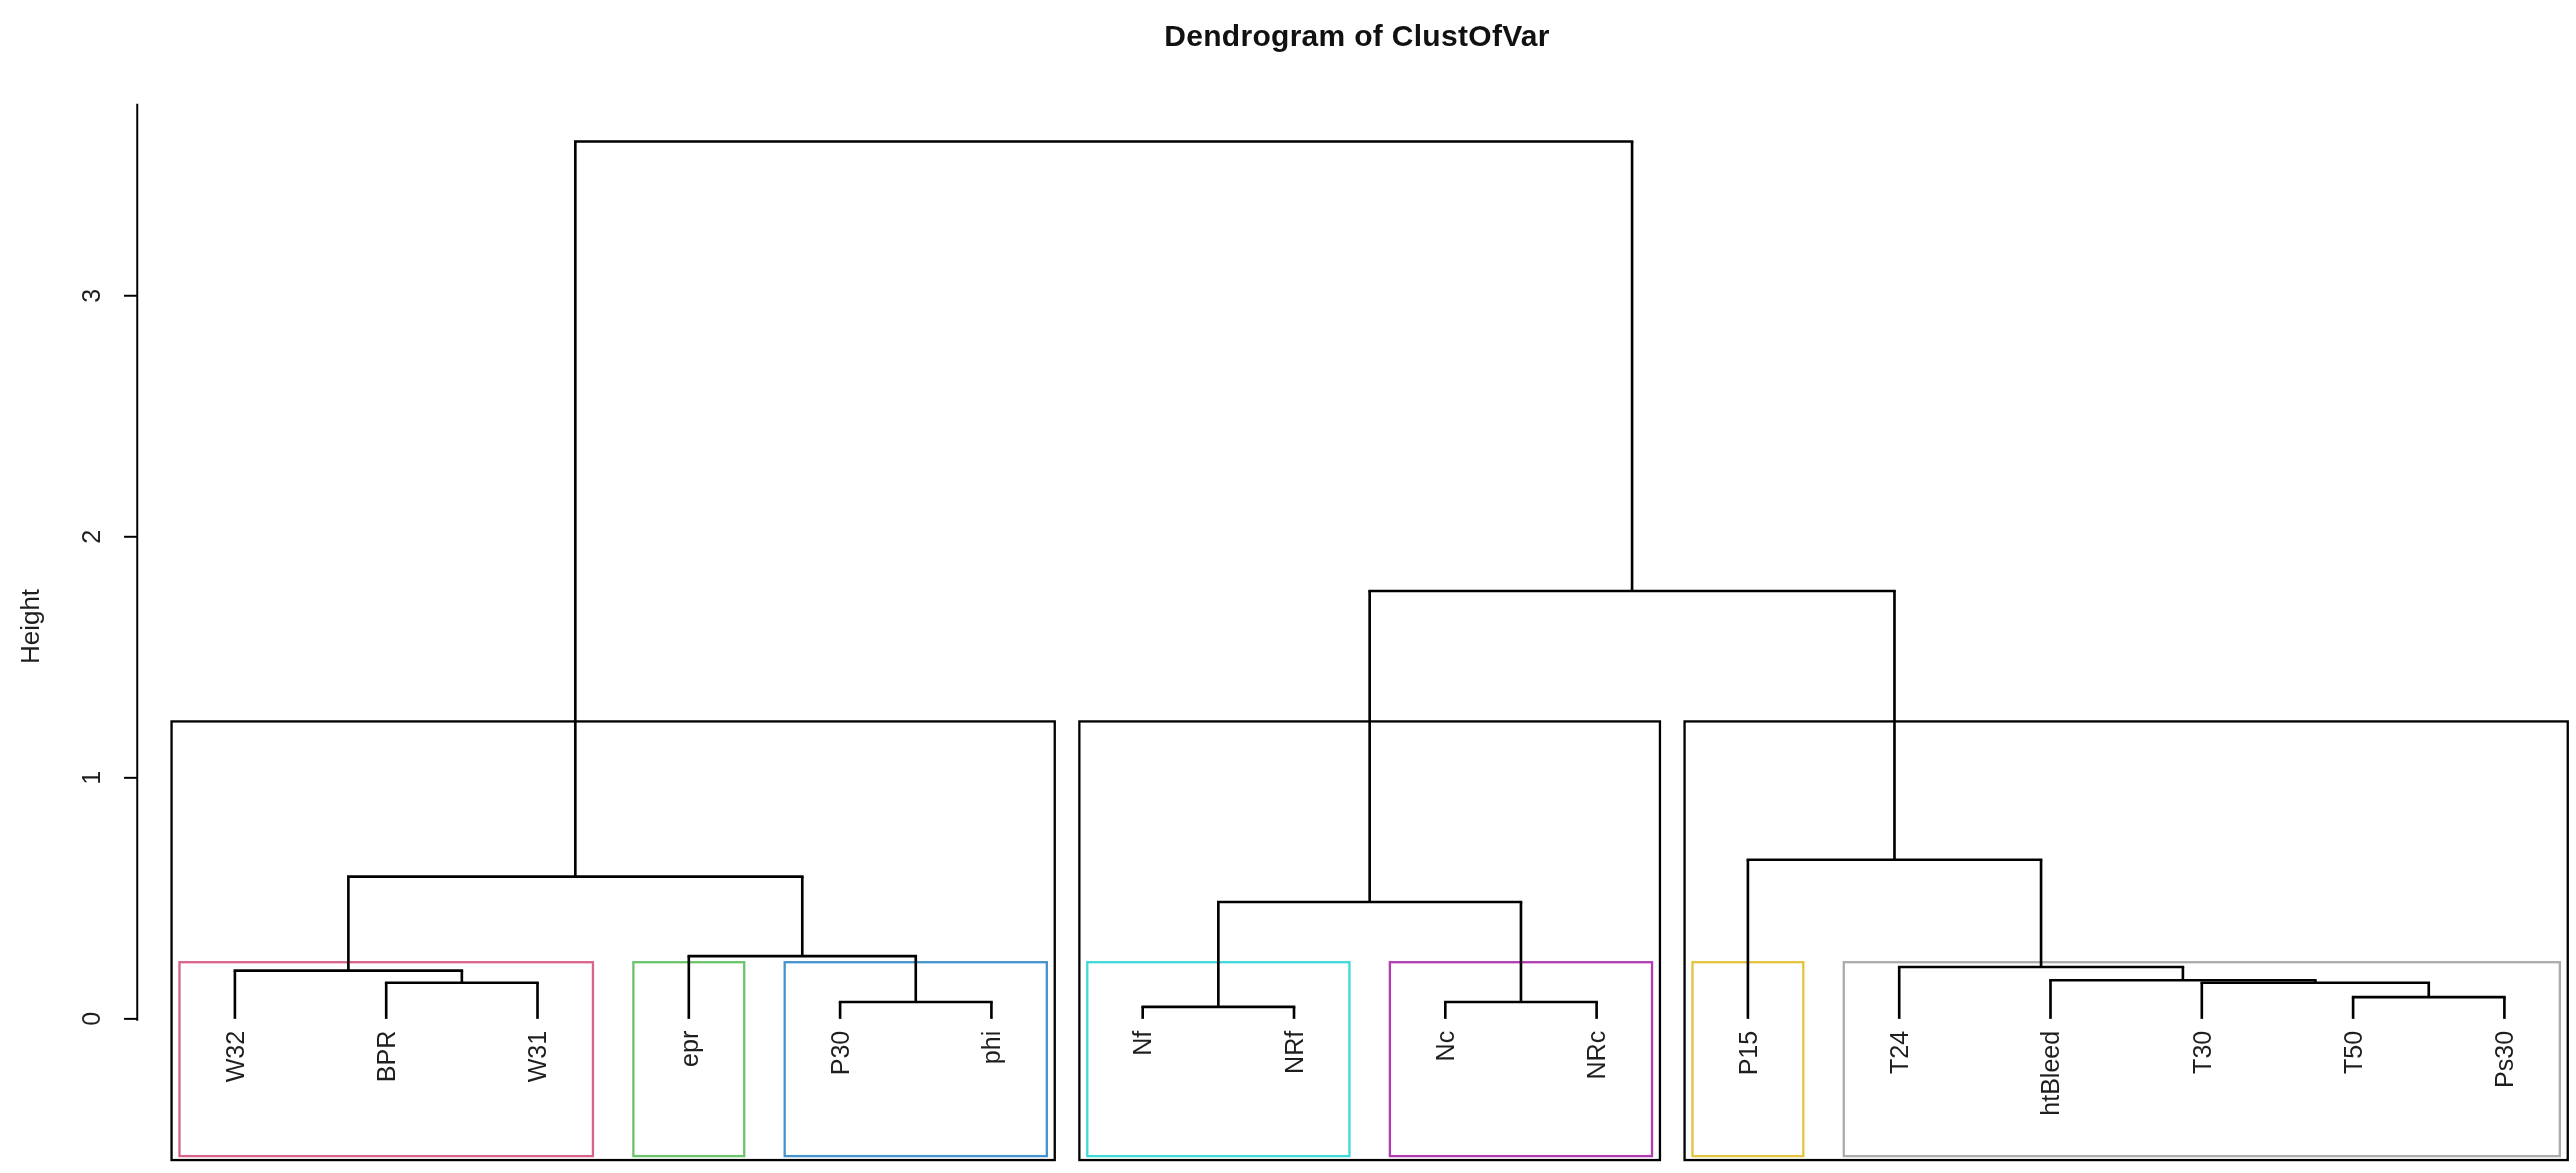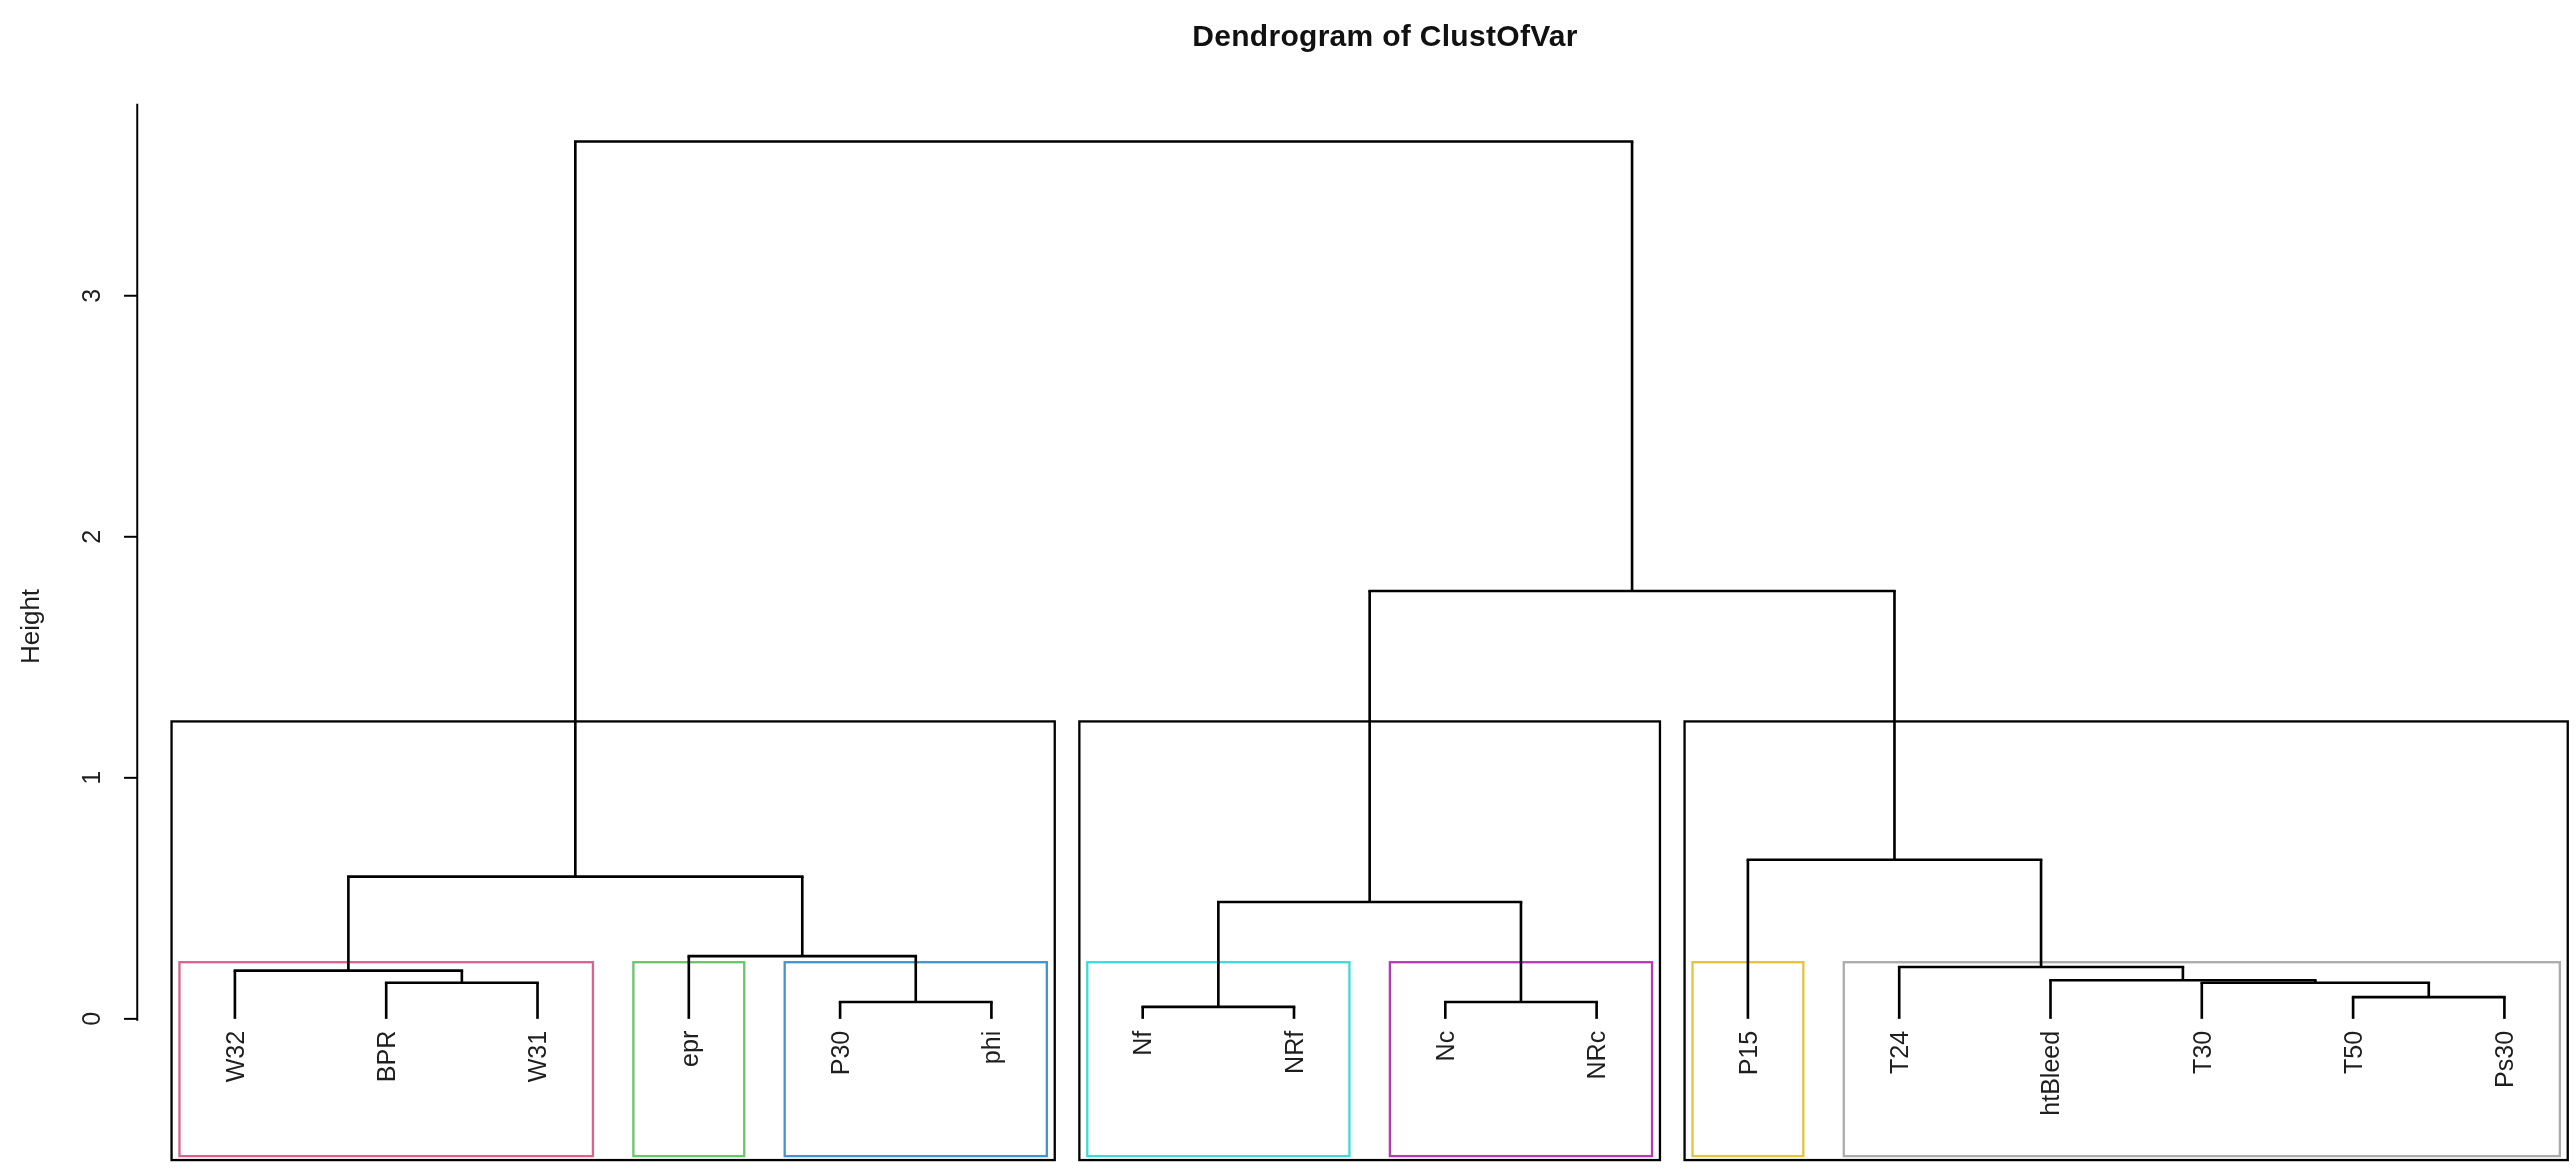--- a/index.html
+++ b/index.html
@@ -13,21 +13,21 @@
     position: relative;
     width: 2576px; height: 1174px;
     background: #ffffff;
   }
   .plot-svg {
     position: absolute; left: 0; top: 0;
     width: 2576px; height: 1174px;
   }
   .chart-title {
     position: absolute;
-    left: 725px; top: 18.5px; width: 1320px;
+    left: 697px; top: 18.5px; width: 1320px;
     text-align: center;
     font-size: 30px; font-weight: bold;
     color: #111111;
     letter-spacing: 0.3px;
   }
   .y-axis-title {
     position: absolute;
     left: -69px; top: 611px; width: 198px;
     text-align: center;
     font-size: 26px; color: #1e1e1e;

